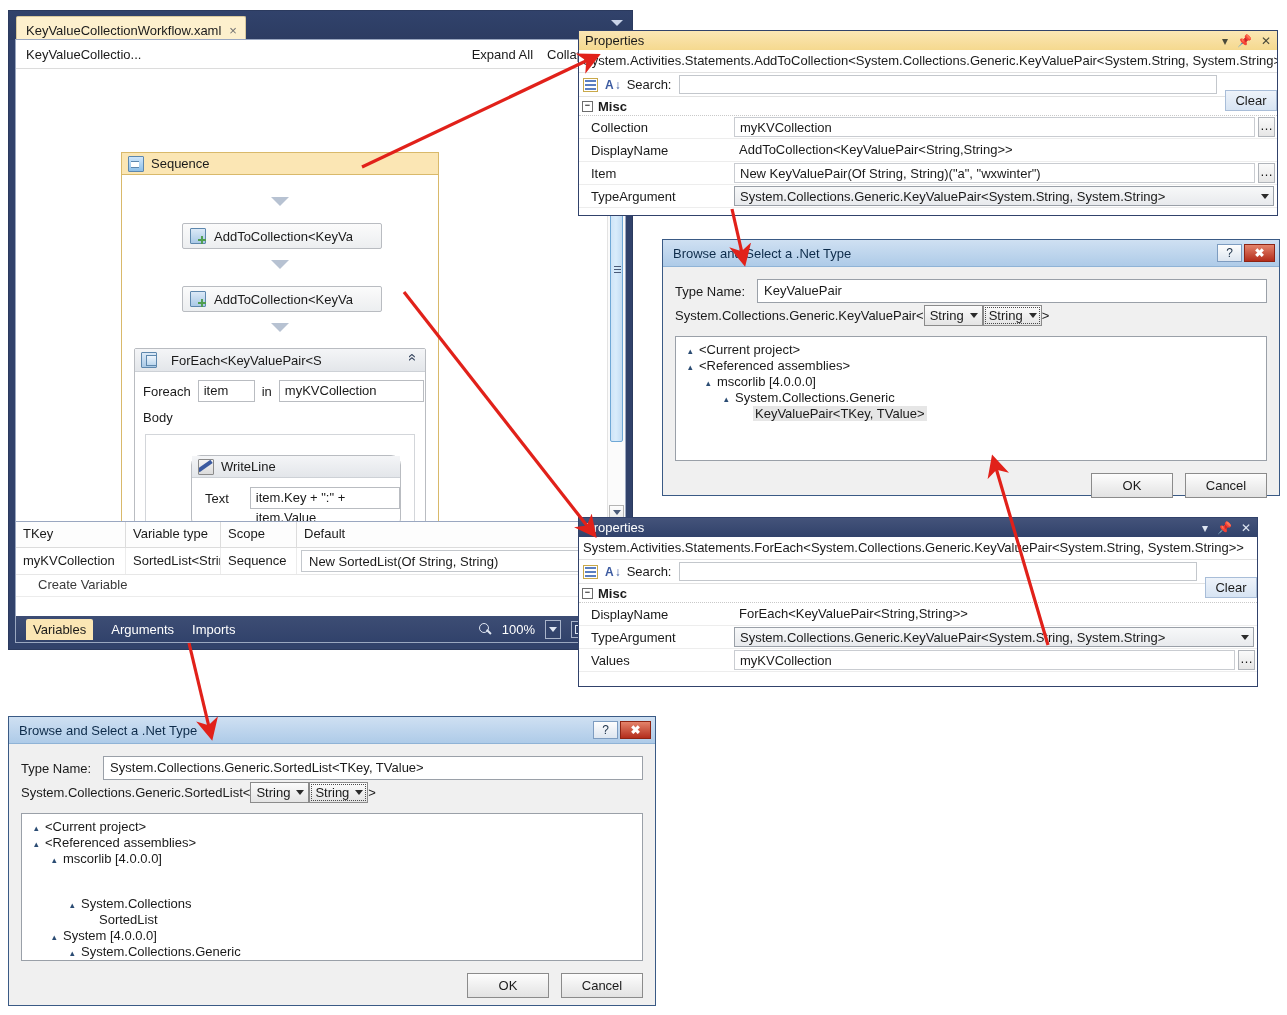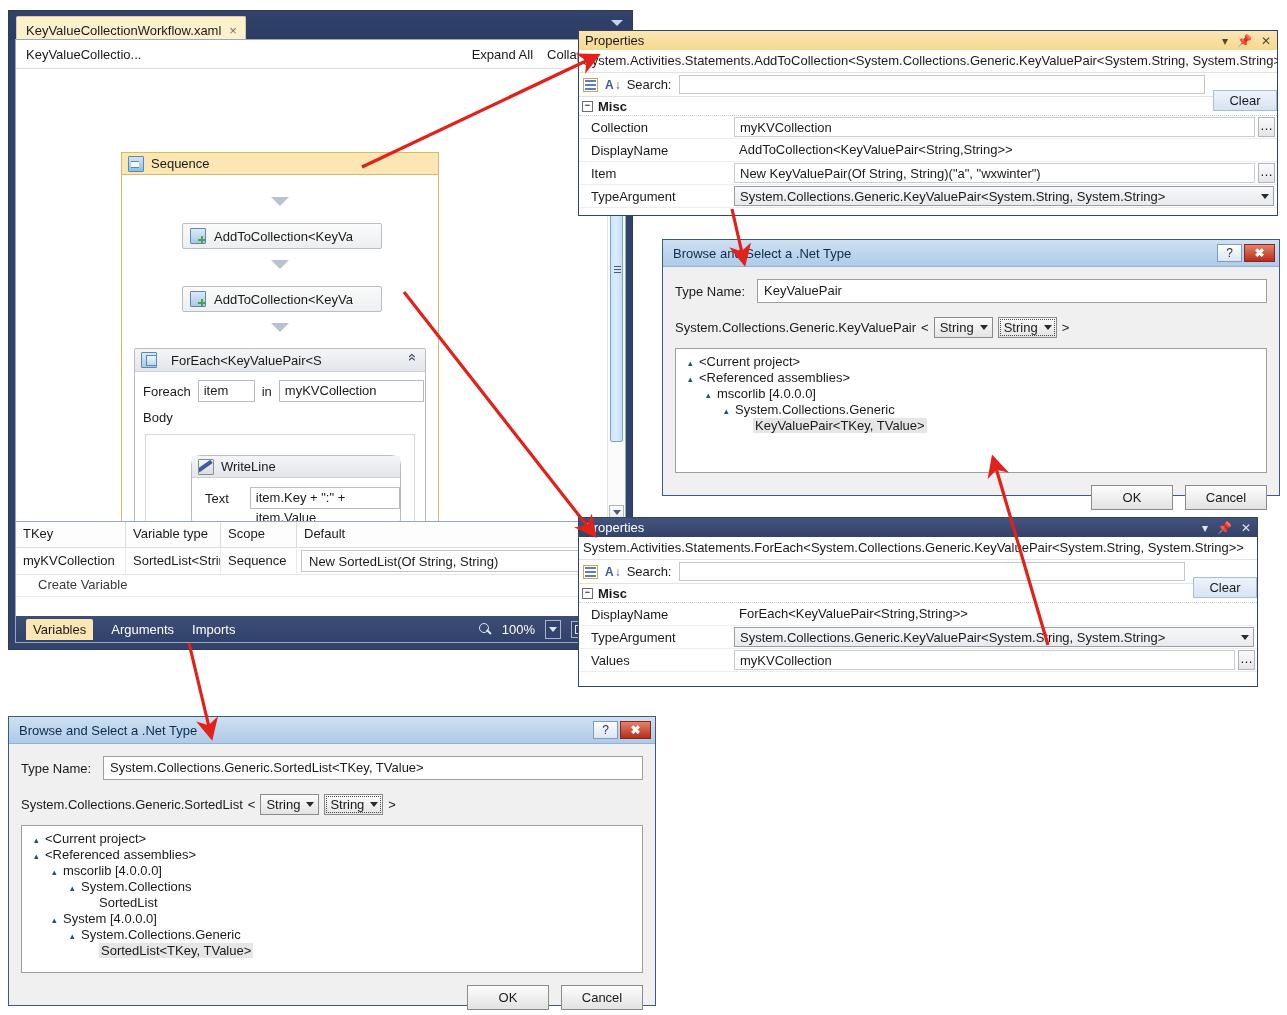--- a/index.html
+++ b/index.html
@@ -205,21 +205,21 @@
     background:#ffffff;border-bottom:1px solid #e2e2e2;
   }
   .ic-categorized{width:15px;height:14px;border:1px solid #c9a94a;background:#fff;position:relative;box-sizing:border-box;}
   .ic-categorized:after{content:"";position:absolute;left:1px;top:1px;width:11px;height:10px;
     background:repeating-linear-gradient(#5b7fc0 0 2px,#ffffff 2px 4px);}
   .ic-alpha{font-size:12px;font-weight:bold;color:#3b5aa0;position:relative;padding-right:6px;}
   .ic-alpha:after{content:"\2193";position:absolute;right:-1px;top:0;color:#3b5aa0;font-weight:normal;}
   .search-label{font-size:13px;}
   .search-input{flex:1;height:19px;border:1px solid #c3c7cc;background:#ffffff;box-sizing:border-box;margin:0 1px;}
   .clear-btn{
-    width:64px;height:21px;line-height:20px;text-align:center;font-size:13px;
+    width:52px;height:21px;line-height:20px;text-align:center;font-size:13px;
     background:linear-gradient(#eef3fa,#d7e4f3);border:1px solid #a8bdd8;box-sizing:border-box;margin-top:32px;
   }
   .misc-row{
     height:18px;display:flex;align-items:center;gap:5px;padding-left:3px;
     font-weight:bold;font-size:13px;border-bottom:1px dotted #c9c9c9;background:#fff;
   }
   .misc-toggle{
     width:9px;height:9px;border:1px solid #6d6d6d;font-size:9px;line-height:7px;text-align:center;color:#1a1a1a;background:#fff;
   }
   .prop-row{display:flex;height:22px;align-items:center;border-bottom:1px solid #ededed;}
@@ -259,21 +259,21 @@
     width:31px;height:18px;line-height:16px;text-align:center;font-size:12px;color:#ffffff;
     background:linear-gradient(#e4836b,#b32d1c);border:1px solid #8d2414;box-sizing:border-box;margin-left:2px;font-weight:bold;
   }
   .dlg-body{padding:12px 12px 10px 12px;}
   .dlg-row{display:flex;align-items:center;gap:12px;}
   .dlg-label{font-size:13px;}
   .dlg-input{
     flex:1;height:24px;line-height:22px;background:#ffffff;border:1px solid #9aa0a8;
     box-sizing:border-box;padding-left:6px;font-size:13px;
   }
-  .generic-row{display:flex;align-items:center;gap:5px;margin-top:14px;font-size:13px;}
+  .generic-row{display:flex;align-items:center;margin-top:2px;font-size:13px;}
   .gcombo{
     height:21px;min-width:58px;display:flex;align-items:center;justify-content:space-between;
     background:linear-gradient(#fbfbfb,#e4e4e4);border:1px solid #8b8b8b;box-sizing:border-box;
     padding:0 4px 0 5px;font-size:13px;gap:6px;
   }
   .gcombo.focused{outline:1px dotted #4a4a4a;outline-offset:-3px;}
   .gcombo .cc{width:0;height:0;border-left:4px solid transparent;border-right:4px solid transparent;border-top:5px solid #2b2b2b;}
   .tree{
     margin-top:10px;background:#ffffff;border:1px solid #9aa0a8;box-sizing:border-box;
     padding:5px 6px;font-size:13px;overflow:hidden;position:relative;
@@ -554,21 +554,21 @@
       <span class="gcombo focused">
         <span>String</span>
         <span class="cc"></span>
       </span>
       <span>&gt;</span>
     </div>
     <div class="tree" style="height:148px;">
       <div class="tree-line" style="padding-left:6px;"><span class="tw">▴</span><span>&lt;Current project&gt;</span></div>
       <div class="tree-line" style="padding-left:6px;"><span class="tw">▴</span><span>&lt;Referenced assemblies&gt;</span></div>
       <div class="tree-line" style="padding-left:24px;"><span class="tw">▴</span><span>mscorlib [4.0.0.0]</span></div>
-      <div class="tree-line" style="padding-left:42px;"><span class="tw">▴</span><span>System.Collections</span></div>
+      <div class="tree-line" style="padding-left:42px;margin-top:29px;"><span class="tw">▴</span><span>System.Collections</span></div>
       <div class="tree-line" style="padding-left:71px;"><span>SortedList</span></div>
       <div class="tree-line" style="padding-left:24px;"><span class="tw">▴</span><span>System [4.0.0.0]</span></div>
       <div class="tree-line" style="padding-left:42px;"><span class="tw">▴</span><span>System.Collections.Generic</span></div>
       <div class="tree-line" style="padding-left:71px;"><span class="tree-sel">SortedList&lt;TKey, TValue&gt;</span></div>
     </div>
     <div class="dlg-buttons">
       <span class="dlg-btn">OK</span>
       <span class="dlg-btn">Cancel</span>
     </div>
   </div>

